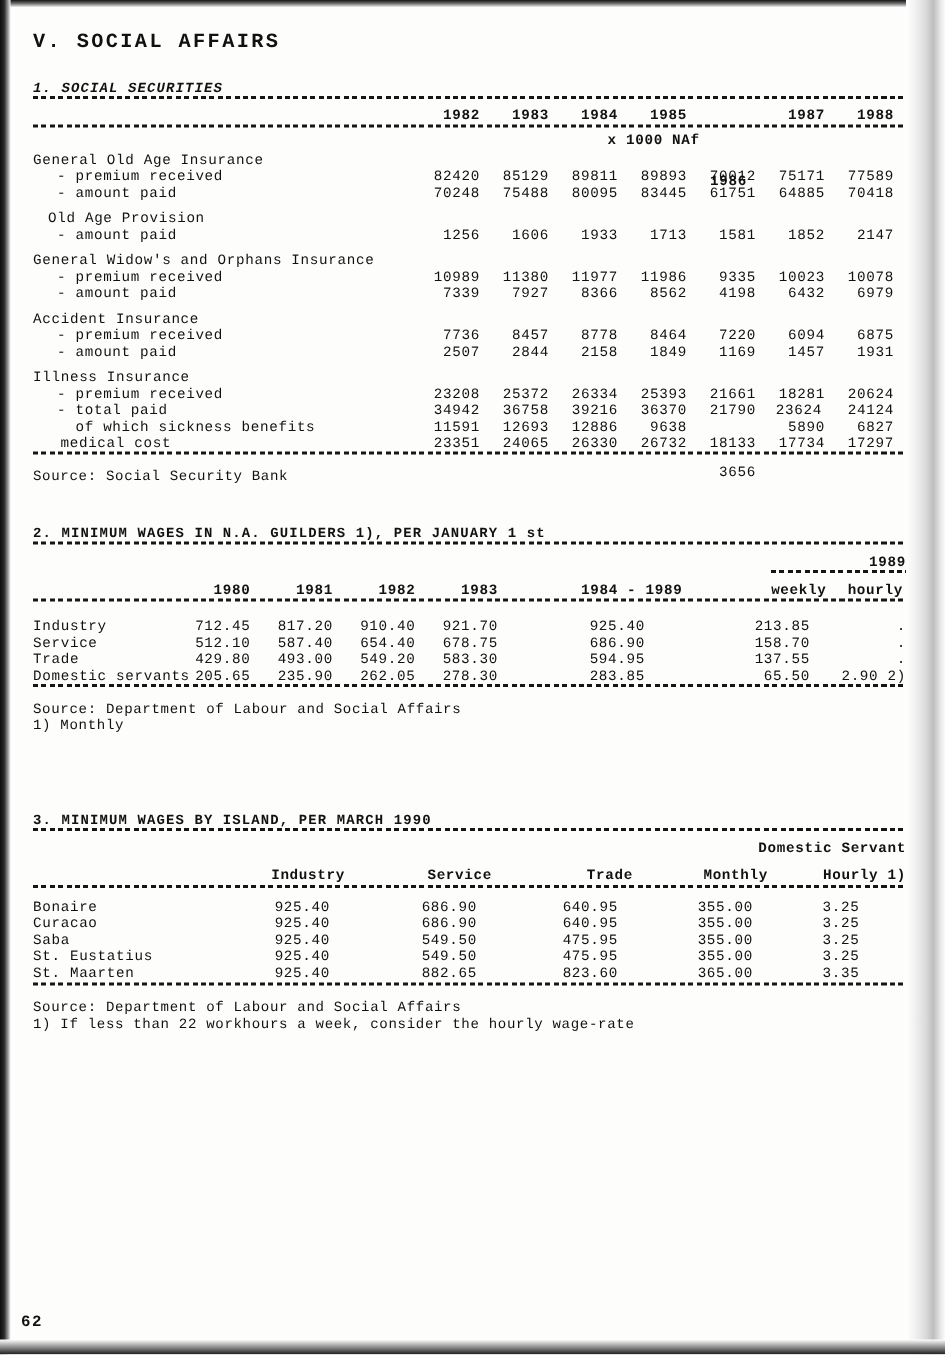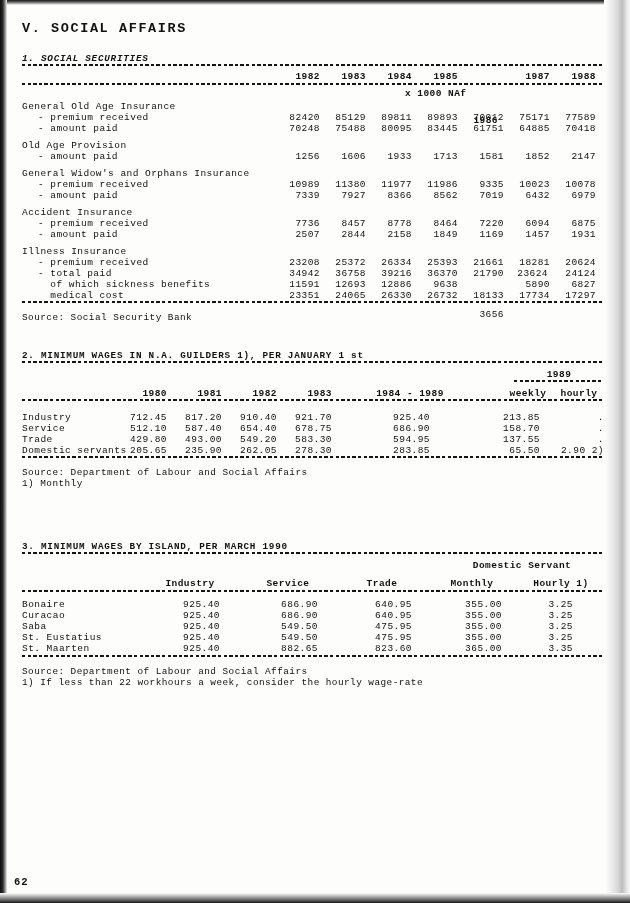--- a/index.html
+++ b/index.html
@@ -101,21 +101,21 @@
   }
 
   .hdr {
     position: absolute;
     font-size: 9.5px;
     letter-spacing: 0.45px;
     white-space: pre;
     text-align: right;
     font-weight: bold;
   }
-  .hdr.ctr { text-align: center; }
+  .hdr.ctr { text-align: right; }
 
   .note {
     position: absolute;
     left: 22px;
     font-size: 9.4px;
     letter-spacing: 0.45px;
     white-space: pre;
   }
 
   .unit {
@@ -172,21 +172,21 @@
 
     <div class="lbl" style="top:123px; left:38px;">- amount paid</div>
     <div class="num" style="top:123px; left:275px; width:45px;">70248</div>
     <div class="num" style="top:123px; left:321px; width:45px;">75488</div>
     <div class="num" style="top:123px; left:367px; width:45px;">80095</div>
     <div class="num" style="top:123px; left:413px; width:45px;">83445</div>
     <div class="num" style="top:123px; left:459px; width:45px;">61751</div>
     <div class="num" style="top:123px; left:505px; width:45px;">64885</div>
     <div class="num" style="top:123px; left:551px; width:45px;">70418</div>
 
-    <div class="lbl" style="top:140px; left:22px;">Old Age Provision</div>
+    <div class="lbl" style="top:140px; left:32px;">Old Age Provision</div>
     <div class="lbl" style="top:151px; left:38px;">- amount paid</div>
     <div class="num" style="top:151px; left:275px; width:45px;">1256</div>
     <div class="num" style="top:151px; left:321px; width:45px;">1606</div>
     <div class="num" style="top:151px; left:367px; width:45px;">1933</div>
     <div class="num" style="top:151px; left:413px; width:45px;">1713</div>
     <div class="num" style="top:151px; left:459px; width:45px;">1581</div>
     <div class="num" style="top:151px; left:505px; width:45px;">1852</div>
     <div class="num" style="top:151px; left:551px; width:45px;">2147</div>
 
     <div class="lbl" style="top:168px; left:22px;">General Widow's and Orphans Insurance</div>
@@ -197,21 +197,21 @@
     <div class="num" style="top:179px; left:413px; width:45px;">11986</div>
     <div class="num" style="top:179px; left:459px; width:45px;">9335</div>
     <div class="num" style="top:179px; left:505px; width:45px;">10023</div>
     <div class="num" style="top:179px; left:551px; width:45px;">10078</div>
 
     <div class="lbl" style="top:190px; left:38px;">- amount paid</div>
     <div class="num" style="top:190px; left:275px; width:45px;">7339</div>
     <div class="num" style="top:190px; left:321px; width:45px;">7927</div>
     <div class="num" style="top:190px; left:367px; width:45px;">8366</div>
     <div class="num" style="top:190px; left:413px; width:45px;">8562</div>
-    <div class="num" style="top:190px; left:459px; width:45px;">7019</div>
+    <div class="num" style="top:190px; left:459px; width:45px;">4198</div>
     <div class="num" style="top:190px; left:505px; width:45px;">6432</div>
     <div class="num" style="top:190px; left:551px; width:45px;">6979</div>
 
     <div class="lbl" style="top:207px; left:22px;">Accident Insurance</div>
     <div class="lbl" style="top:218px; left:38px;">- premium received</div>
     <div class="num" style="top:218px; left:275px; width:45px;">7736</div>
     <div class="num" style="top:218px; left:321px; width:45px;">8457</div>
     <div class="num" style="top:218px; left:367px; width:45px;">8778</div>
     <div class="num" style="top:218px; left:413px; width:45px;">8464</div>
     <div class="num" style="top:218px; left:459px; width:45px;">7220</div>
@@ -248,21 +248,21 @@
 
     <div class="lbl" style="top:279px; left:38px;">  of which sickness benefits</div>
     <div class="num" style="top:279px; left:275px; width:45px;">11591</div>
     <div class="num" style="top:279px; left:321px; width:45px;">12693</div>
     <div class="num" style="top:279px; left:367px; width:45px;">12886</div>
     <div class="num" style="top:279px; left:413px; width:45px;">9638</div>
     <div class="num" style="top:279px; left:459px; width:45px;margin-top:30px;">3656</div>
     <div class="num" style="top:279px; left:505px; width:45px;">5890</div>
     <div class="num" style="top:279px; left:551px; width:45px;">6827</div>
 
-    <div class="lbl" style="top:290px; left:38px;">  medical cost</div>
+    <div class="lbl" style="top:290px; left:28px;">  medical cost</div>
     <div class="num" style="top:290px; left:275px; width:45px;">23351</div>
     <div class="num" style="top:290px; left:321px; width:45px;">24065</div>
     <div class="num" style="top:290px; left:367px; width:45px;">26330</div>
     <div class="num" style="top:290px; left:413px; width:45px;">26732</div>
     <div class="num" style="top:290px; left:459px; width:45px;">18133</div>
     <div class="num" style="top:290px; left:505px; width:45px;">17734</div>
     <div class="num" style="top:290px; left:551px; width:45px;">17297</div>
 
     <div class="rule" style="top:301px;"></div>
 

